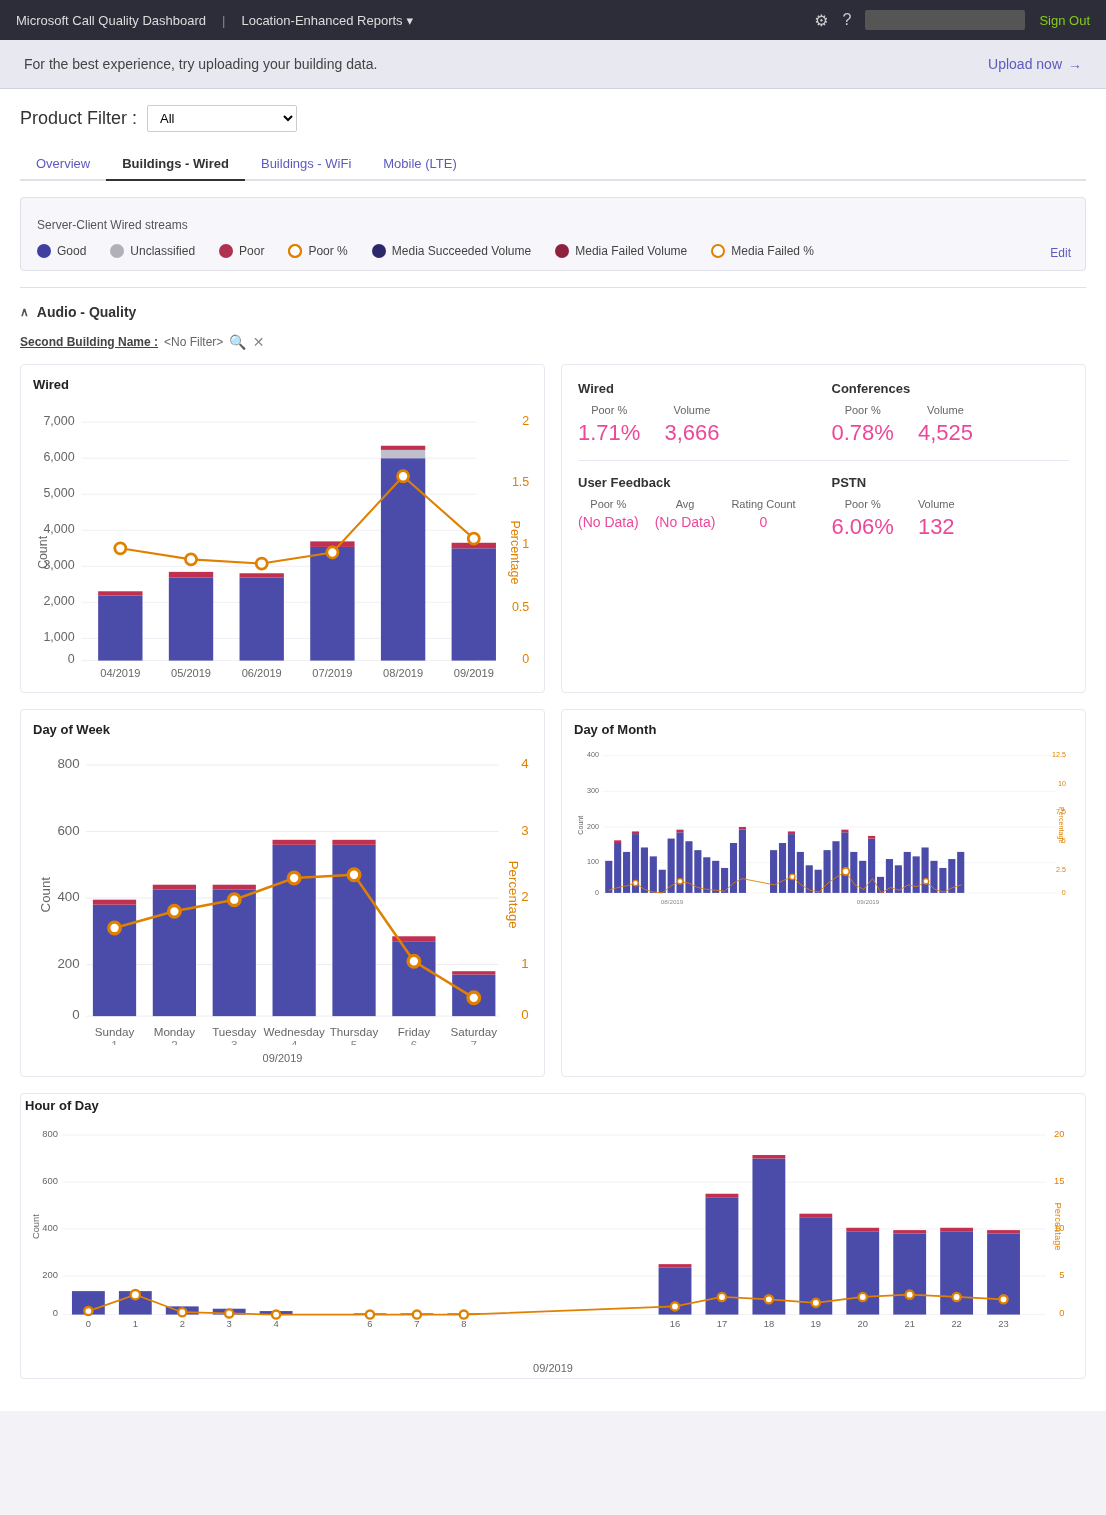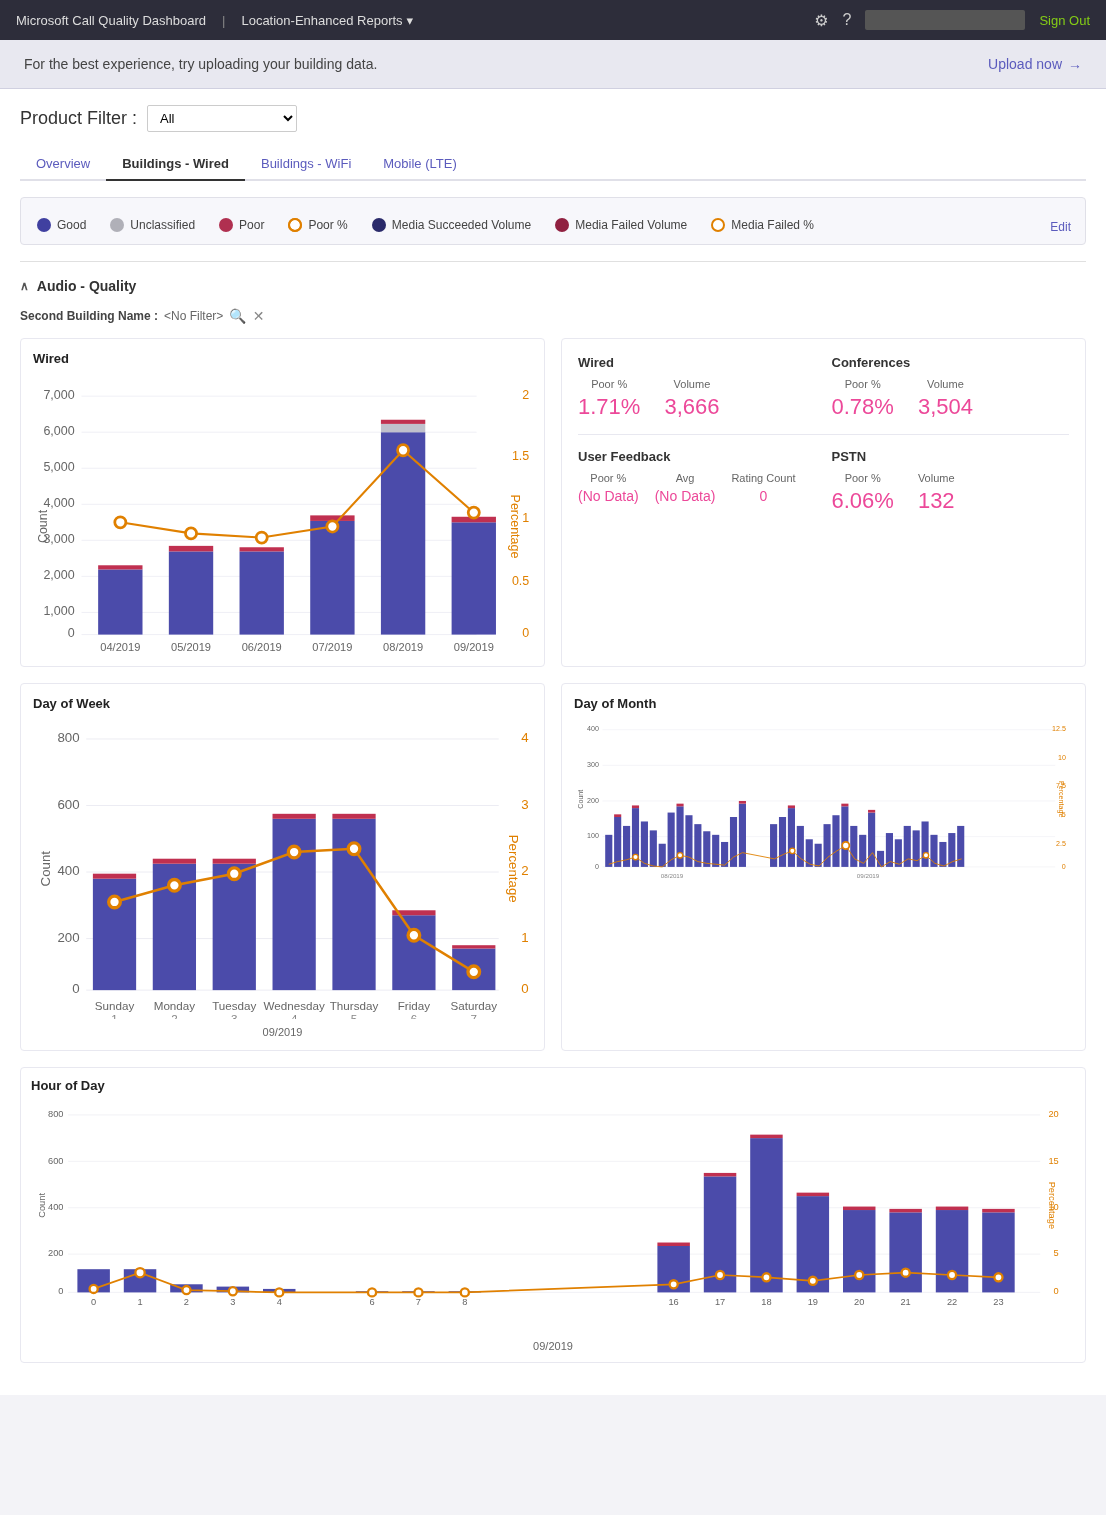--- a/index.html
+++ b/index.html
@@ -81,21 +81,21 @@
 
     
     .collapse-header { display: flex; align-items: center; gap: 8px; font-size: 14px; font-weight: 600; color: #333; margin-bottom: 14px; cursor: pointer; }
     .collapse-arrow { font-size: 12px; color: #555; }
 
     
     .filters-bar { display: flex; align-items: center; gap: 8px; margin-bottom: 14px; flex-wrap: wrap; }
     .filters-label { font-weight: 700; font-size: 13px; }
     .filter-add { color: #5b5bbd; font-size: 16px; cursor: pointer; }
     .filter-chip { display: flex; align-items: center; gap: 6px; font-size: 12px; color: #444; }
-    .filter-chip .chip-label { font-weight: 600; }
+    .filter-chip .chip-label { font-weight: 600; text-decoration: underline; }
     .filter-chip .chip-value { color: #666; }
     .filter-chip .search-icon { color: #666; font-size: 14px; cursor: pointer; }
     .filter-chip .clear-icon { color: #888; font-size: 14px; cursor: pointer; }
 
     
     .charts-grid-top { display: grid; grid-template-columns: 1fr 1fr; gap: 16px; margin-bottom: 16px; }
     .chart-box { border: 1px solid #e8e8f0; border-radius: 4px; padding: 12px; }
     .chart-title { font-size: 13px; font-weight: 700; margin-bottom: 8px; color: #222; }
 
     
@@ -104,21 +104,21 @@
     .stats-section { }
     .stats-section-title { font-size: 13px; font-weight: 700; margin-bottom: 8px; }
     .stats-row { display: flex; gap: 24px; align-items: flex-end; }
     .stats-col { text-align: center; }
     .stats-col-label { font-size: 11px; color: #666; margin-bottom: 4px; }
     .stats-col-value { font-size: 22px; font-weight: 300; color: #ec4899; }
     .stats-divider { border: none; border-top: 1px solid #e8e8f0; margin: 14px 0; }
 
     
     .charts-grid-bottom { display: grid; grid-template-columns: 1fr 1fr; gap: 16px; margin-bottom: 16px; }
-    .chart-full { border: 1px solid #e8e8f0; border-radius: 4px; padding: 10px; margin-bottom: 16px; }
+    .chart-full { border: 1px solid #e8e8f0; border-radius: 4px; padding: 4px; margin-bottom: 16px; }
 
     
     .chart-svg-wrap { width: 100%; overflow: hidden; }
 
     .chart-date-label { text-align: center; font-size: 11px; color: #666; margin-top: 4px; }
   </style>
 </head>
 <body>
 
 <div class="top-nav">
@@ -157,20 +157,21 @@
   </div>
 
   <div class="tabs">
     <div class="tab">Overview</div>
     <div class="tab active">Buildings - Wired</div>
     <div class="tab">Buildings - WiFi</div>
     <div class="tab">Mobile (LTE)</div>
   </div>
 
   <div class="legend-area">
+    <div class="legend-title">Server-Client Wired streams</div>
     <div class="legend-items">
       <div class="legend-item">
         <div class="legend-dot" style="background:#4040a0;"></div>
         <span>Good</span>
       </div>
       <div class="legend-item">
         <div class="legend-dot" style="background:#b0b0b8;"></div>
         <span>Unclassified</span>
       </div>
       <div class="legend-item">
@@ -304,21 +305,21 @@
 
         <div class="stats-section">
           <div class="stats-section-title">Conferences</div>
           <div class="stats-row">
             <div class="stats-col">
               <div class="stats-col-label">Poor %</div>
               <div class="stats-col-value">0.78%</div>
             </div>
             <div class="stats-col">
               <div class="stats-col-label">Volume</div>
-              <div class="stats-col-value">3,504</div>
+              <div class="stats-col-value">4,525</div>
             </div>
           </div>
         </div>
       </div>
       <hr class="stats-divider">
       <div class="stats-grid">
 
         <div class="stats-section">
           <div class="stats-section-title">User Feedback</div>
           <div style="display:flex; gap:16px; align-items:flex-end;">

